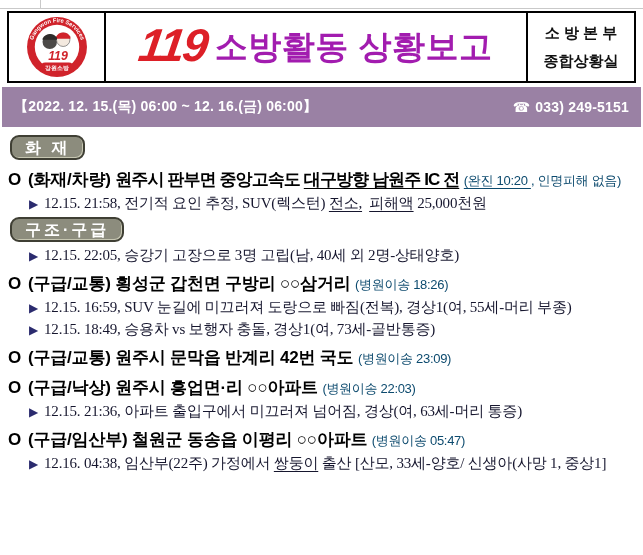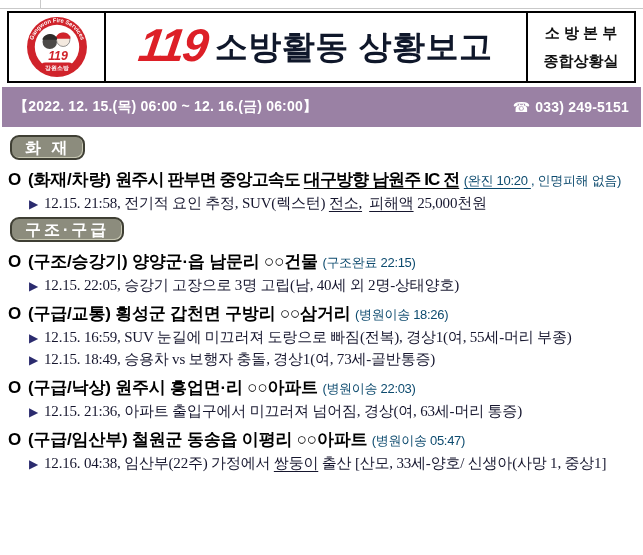--- a/index.html
+++ b/index.html
@@ -15,21 +15,21 @@
   .header-table {
     margin:2px 7px 0 7px; border:2px solid #000; height:68px;
     display:flex; align-items:stretch; background:#fff;
   }
   .logo-cell { width:95px; border-right:2px solid #000; display:flex; align-items:center; justify-content:center; }
   .title-cell { flex:1; display:flex; align-items:center; justify-content:center; gap:8px; }
   .title-119 {
     color:#dd1f27; font-weight:bold; font-style:italic; font-size:46px; line-height:1;
     transform:skewX(-8deg); letter-spacing:-2px; padding-bottom:4px;
   }
-  .title-text { font-size:33px; font-weight:bold; color:#0f172a; letter-spacing:0.5px; white-space:nowrap; }
+  .title-text { font-size:33px; font-weight:bold; color:#a21caf; letter-spacing:0.5px; white-space:nowrap; }
   .office-cell {
     width:106px; border-left:2px solid #000; display:flex; flex-direction:column;
     align-items:center; justify-content:center; font-weight:bold; font-size:15px; line-height:1.85; color:#111;
   }
 
   .period-bar {
     margin:4px 2px 0 2px; height:40px; background:#9a81a4; color:#fff;
     display:flex; align-items:center; justify-content:space-between;
     font-weight:bold; font-size:14px; padding:0 12px; letter-spacing:0.2px;
   }
@@ -110,34 +110,34 @@
   <div>
   <div class="item">
     <div class="item-head"><span class="bullet">O</span><span class="head-segs"><span>(화재/차량) </span><span class="cond">원주시 판부면 중앙고속도 </span><span class="sq cond">대구방향 남원주 IC 전</span><span> </span><span class="small sq">(완진 10:20 </span><span class="small">, 인명피해 없음)</span></span></div>
     <div class="item-detail"><span class="arrow">▶</span><span class="detail-segs"><span>12.15. 21:58, 전기적 요인 추정, SUV(렉스턴) </span><span class="sq">전소,</span><span>  </span><span class="sq">피해액</span><span> 25,000천원</span></span></div>
   </div>
 </div>
 
   <div class="badge">구조·구급</div>
   <div>
   <div class="item">
-    <div class="item-head"><span class="bullet">O</span><span class="head-segs"><span>(구조/승강기) 양양군·읍 남문리 ○○건물</span><span> </span><span class="small">(구조완료 22:15)</span></span></div>
     <div class="item-detail"><span class="arrow">▶</span><span class="detail-segs"><span>12.15. 22:05, 승강기 고장으로 3명 고립(남, 40세 외 2명-상태양호)</span></span></div>
   </div>
 
   <div class="item">
     <div class="item-head"><span class="bullet">O</span><span class="head-segs"><span>(구급/교통) 횡성군 갑천면 구방리 ○○삼거리</span><span> </span><span class="small">(병원이송 18:26)</span></span></div>
     <div class="item-detail"><span class="arrow">▶</span><span class="detail-segs"><span>12.15. 16:59, SUV 눈길에 미끄러져 도랑으로 빠짐(전복), 경상1(여, 55세-머리 부종)</span></span></div>
   </div>
 
   <div class="item">
     <div class="item-detail"><span class="arrow">▶</span><span class="detail-segs"><span>12.15. 18:49, 승용차 vs 보행자 충돌, 경상1(여, 73세-골반통증)</span></span></div>
   </div>
 
   <div class="item">
+    <div class="item-head"><span class="bullet">O</span><span class="head-segs"><span>(구급/교통) 원주시 문막읍 반계리 42번 국도</span><span> </span><span class="small">(병원이송 23:09)</span></span></div>
   </div>
 
   <div class="item">
     <div class="item-head"><span class="bullet">O</span><span class="head-segs"><span>(구급/낙상) 원주시 흥업면·리 ○○아파트</span><span> </span><span class="small">(병원이송 22:03)</span></span></div>
     <div class="item-detail"><span class="arrow">▶</span><span class="detail-segs"><span>12.15. 21:36, 아파트 출입구에서 미끄러져 넘어짐, 경상(여, 63세-머리 통증)</span></span></div>
   </div>
 
   <div class="item">
     <div class="item-head"><span class="bullet">O</span><span class="head-segs"><span>(구급/임산부) 철원군 동송읍 이평리 ○○아파트</span><span> </span><span class="small">(병원이송 05:47)</span></span></div>
     <div class="item-detail"><span class="arrow">▶</span><span class="detail-segs"><span>12.16. 04:38, 임산부(22주) 가정에서 </span><span class="sq">쌍둥이</span><span> 출산 [산모, 33세-양호/ 신생아(사망 1, 중상1]</span></span></div>

